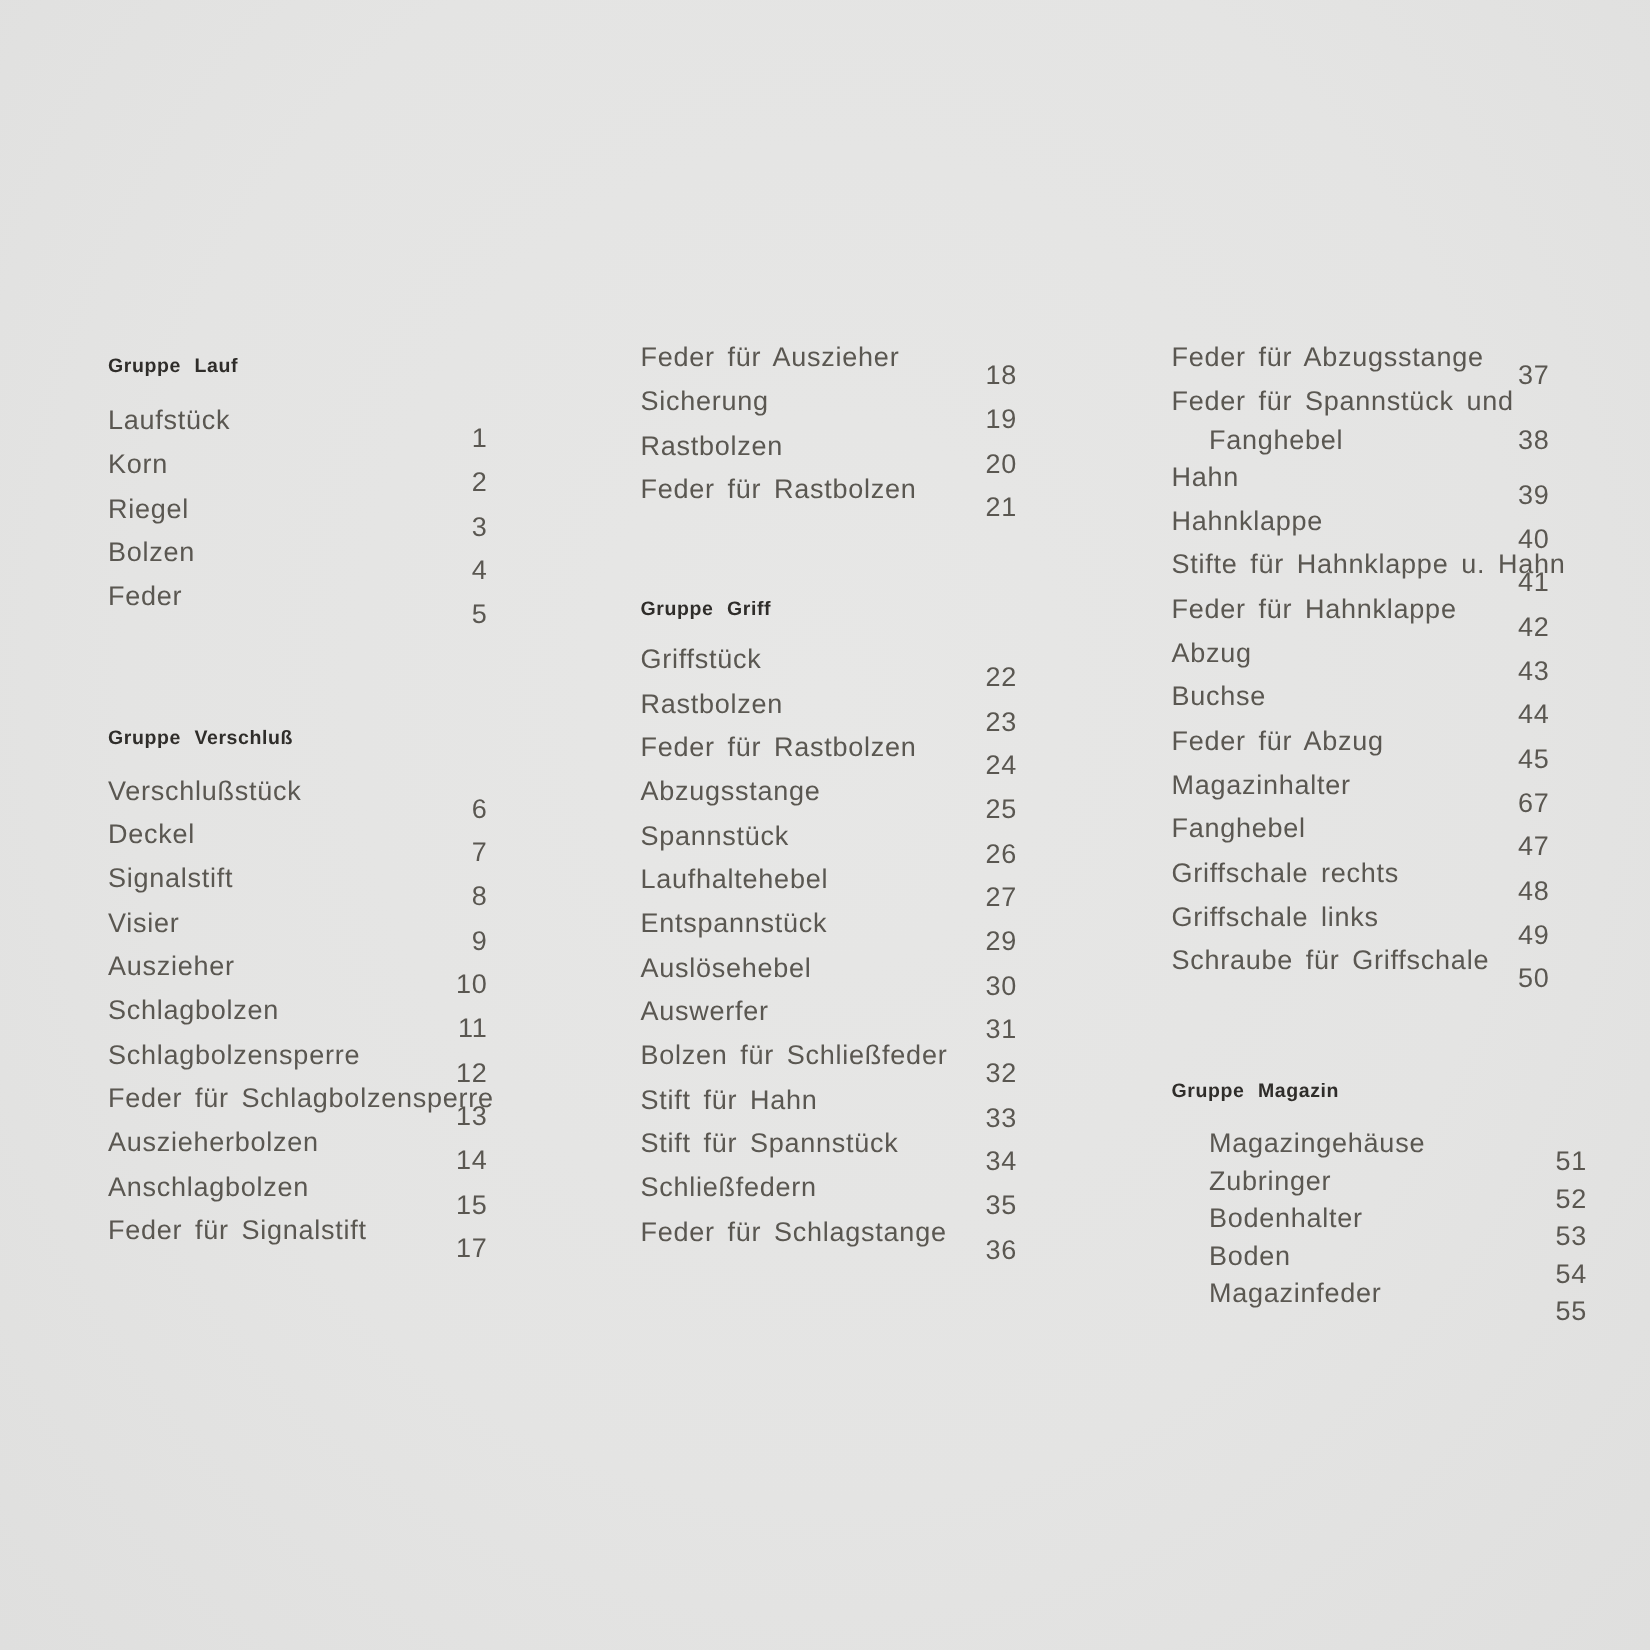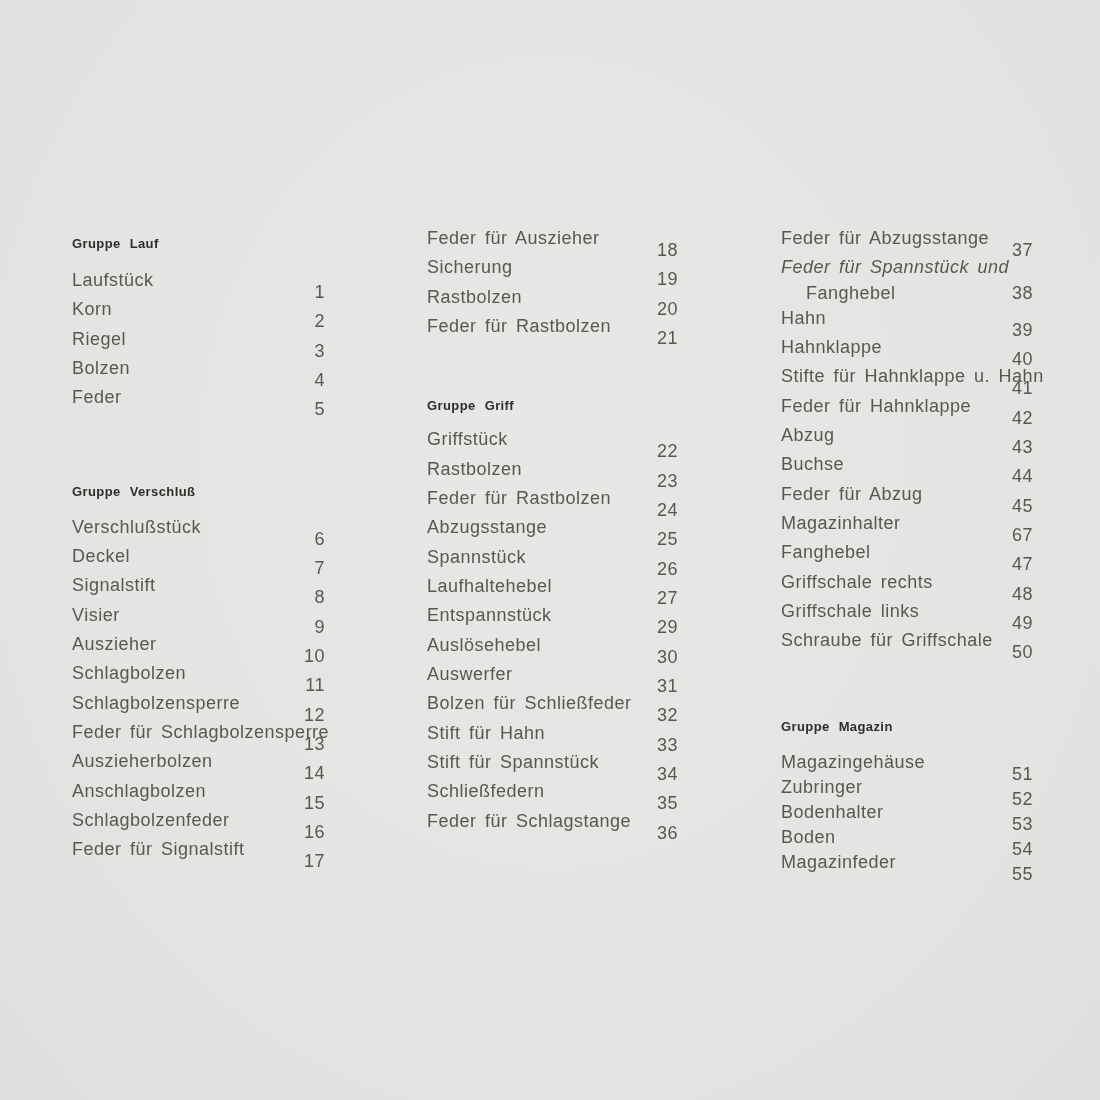--- a/index.html
+++ b/index.html
@@ -39,35 +39,35 @@
     color:var(--tc);
     white-space:nowrap;
   }
   .tight .row{height:25px;line-height:25px;}
   .num{
     position:absolute;right:0;top:12px;
     line-height:inherit;
     letter-spacing:.5px;
   }
   .row.twoline{height:50.33px;}
-  .twoline .l1{display:block;line-height:29.33px;font-style:italic;}
+  .twoline .l1{display:block;line-height:29.33px;}
   .twoline .l2{display:block;line-height:21px;padding-left:25px;}
   .twoline .num{top:auto;bottom:0;line-height:21px;}
 
   
   .b-c1-0{margin-top:232px;}
   .g-c1-1{margin-top:10px;}
   .b-c1-2{margin-top:67px;}
   .g-c1-3{margin-top:9px;}
   .g-c2-0{margin-top:224px;}
   .b-c2-1{margin-top:53px;}
   .g-c2-2{margin-top:7px;}
   .g-c3-0{margin-top:224px;}
   .b-c3-1{margin-top:59px;}
-  .g-c3-2{margin-top:11px;}
+  .g-c3-2{margin-top:11px;margin-left:25px;}
 </style>
 </head>
 <body>
 
 <div id="page">
   <div class="col" id="col1">
       <div class="heading b-c1-0">Gruppe Lauf</div>
       <div class="group g-c1-1">
         <div class="row"><span>Laufstück</span><span class="num">1</span></div>
         <div class="row"><span>Korn</span><span class="num">2</span></div>
@@ -80,21 +80,20 @@
         <div class="row"><span>Verschlußstück</span><span class="num">6</span></div>
         <div class="row"><span>Deckel</span><span class="num">7</span></div>
         <div class="row"><span>Signalstift</span><span class="num">8</span></div>
         <div class="row"><span>Visier</span><span class="num">9</span></div>
         <div class="row"><span>Auszieher</span><span class="num">10</span></div>
         <div class="row"><span>Schlagbolzen</span><span class="num">11</span></div>
         <div class="row"><span>Schlagbolzensperre</span><span class="num">12</span></div>
         <div class="row"><span>Feder für Schlagbolzensperre</span><span class="num">13</span></div>
         <div class="row"><span>Auszieherbolzen</span><span class="num">14</span></div>
         <div class="row"><span>Anschlagbolzen</span><span class="num">15</span></div>
-        <div class="row"><span>Schlagbolzenfeder</span><span class="num">16</span></div>
         <div class="row"><span>Feder für Signalstift</span><span class="num">17</span></div>
       </div>
     </div>
   <div class="col" id="col2">
       <div class="group g-c2-0">
         <div class="row"><span>Feder für Auszieher</span><span class="num">18</span></div>
         <div class="row"><span>Sicherung</span><span class="num">19</span></div>
         <div class="row"><span>Rastbolzen</span><span class="num">20</span></div>
         <div class="row"><span>Feder für Rastbolzen</span><span class="num">21</span></div>
       </div>

